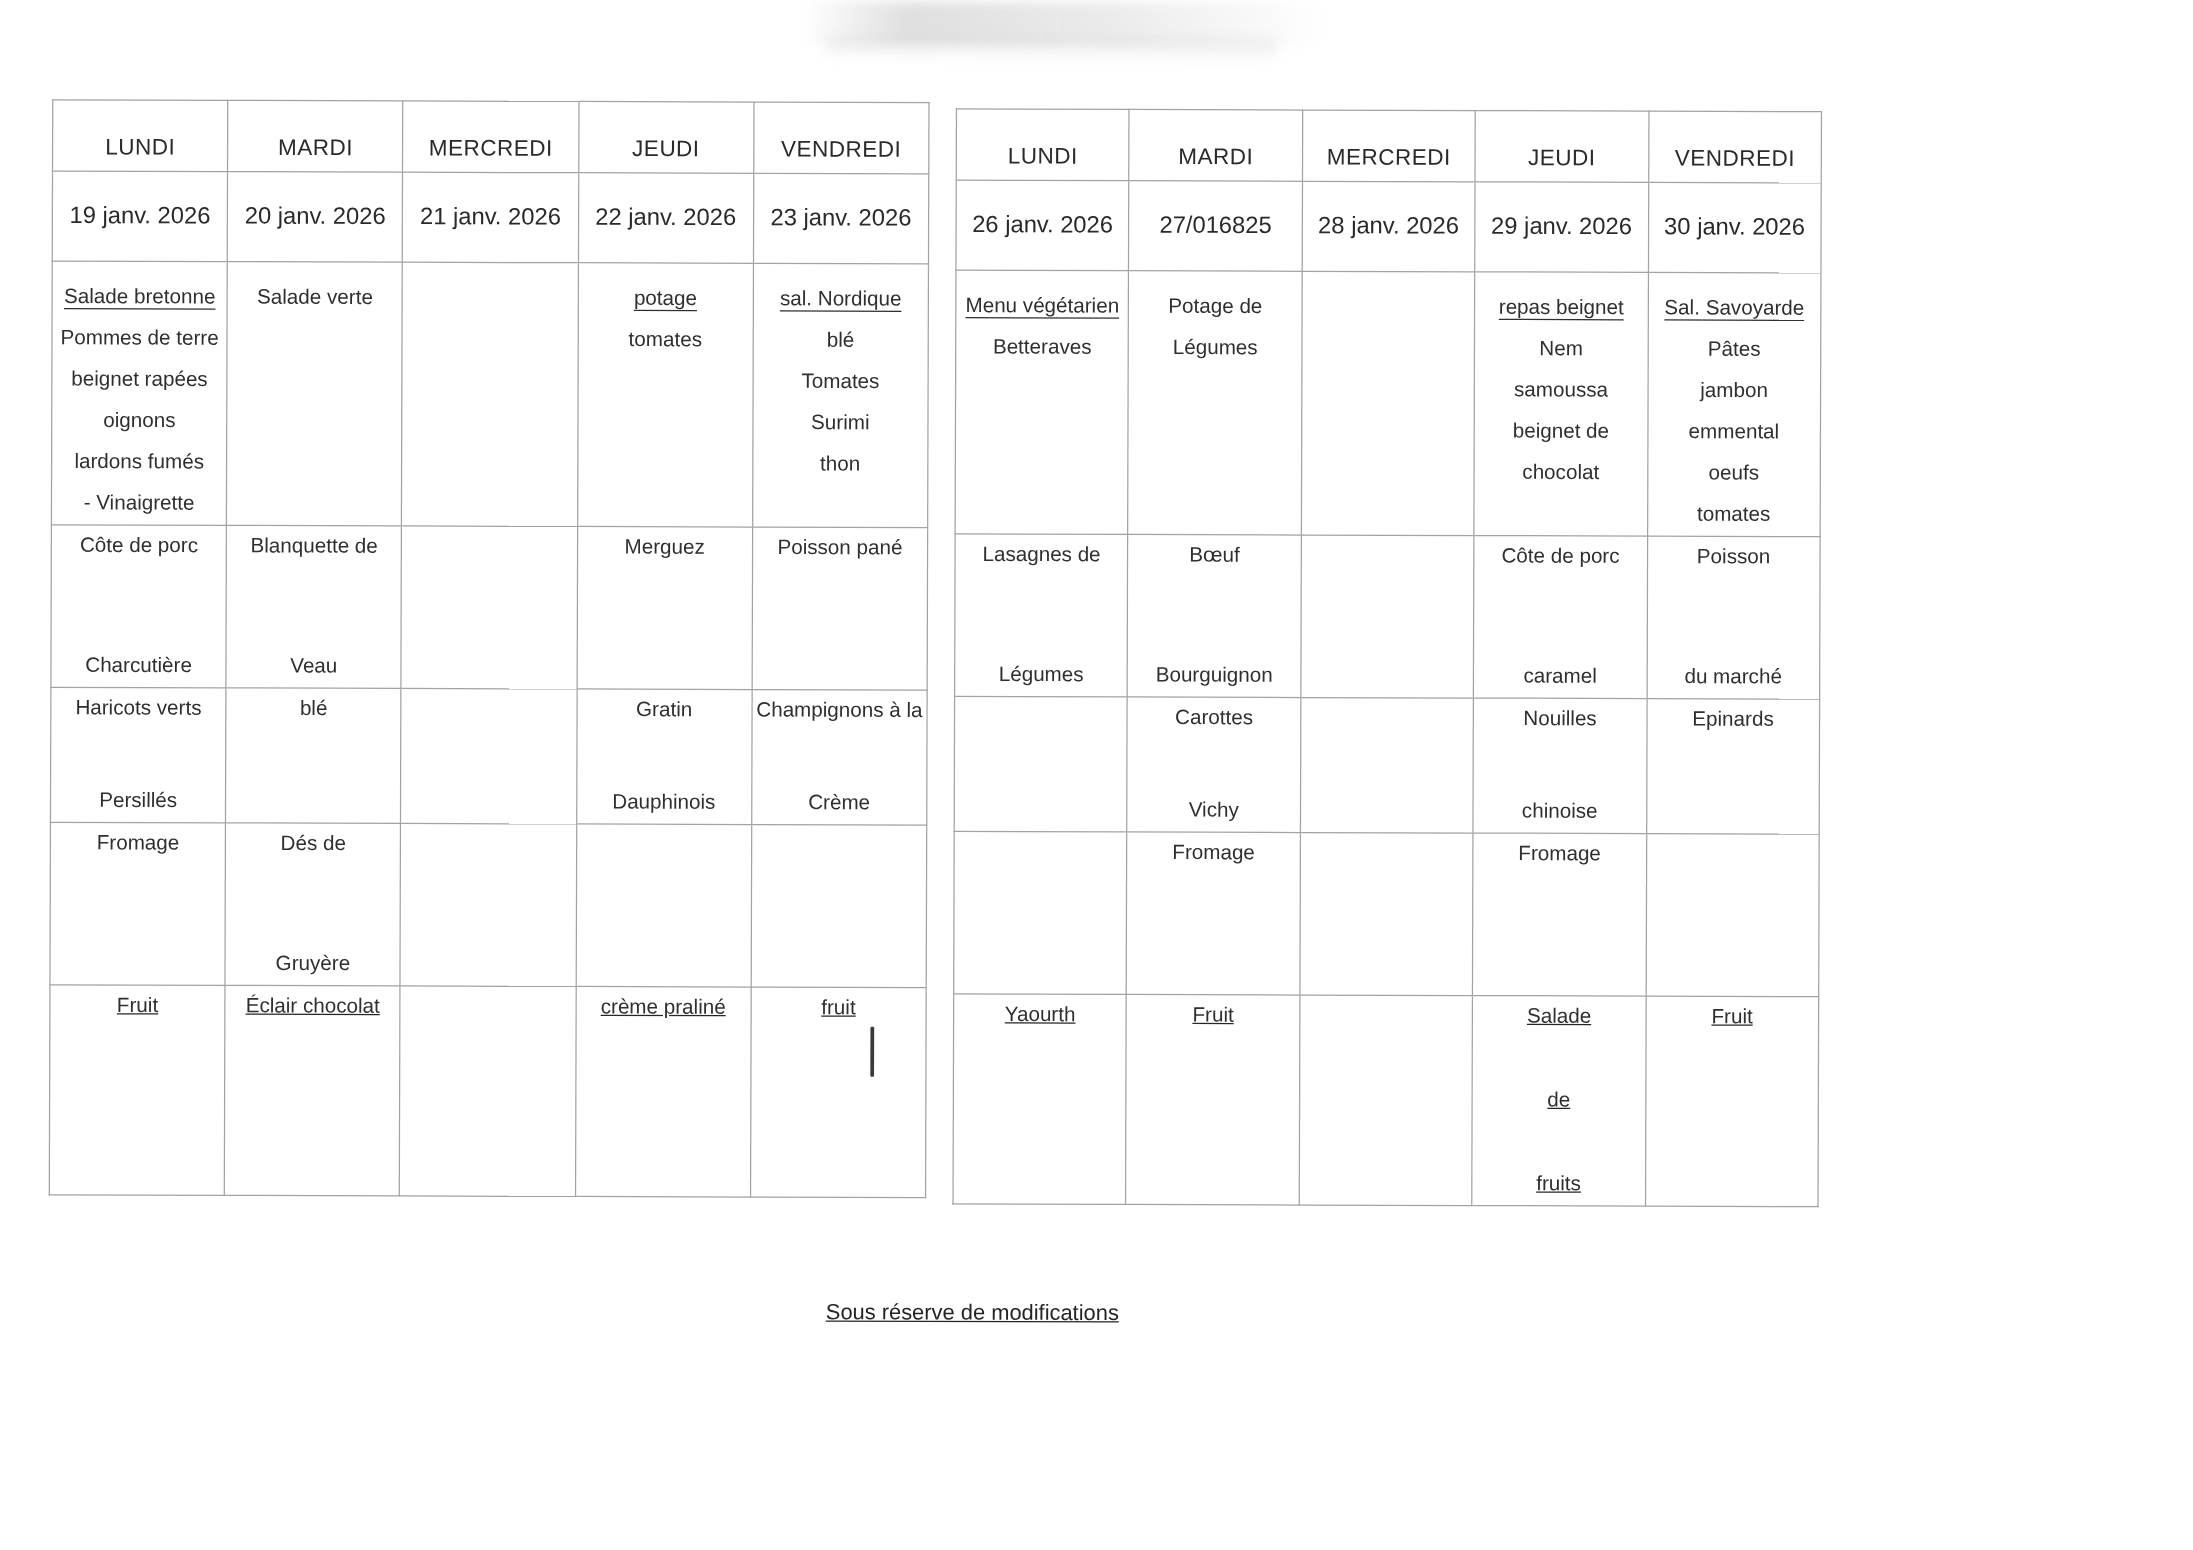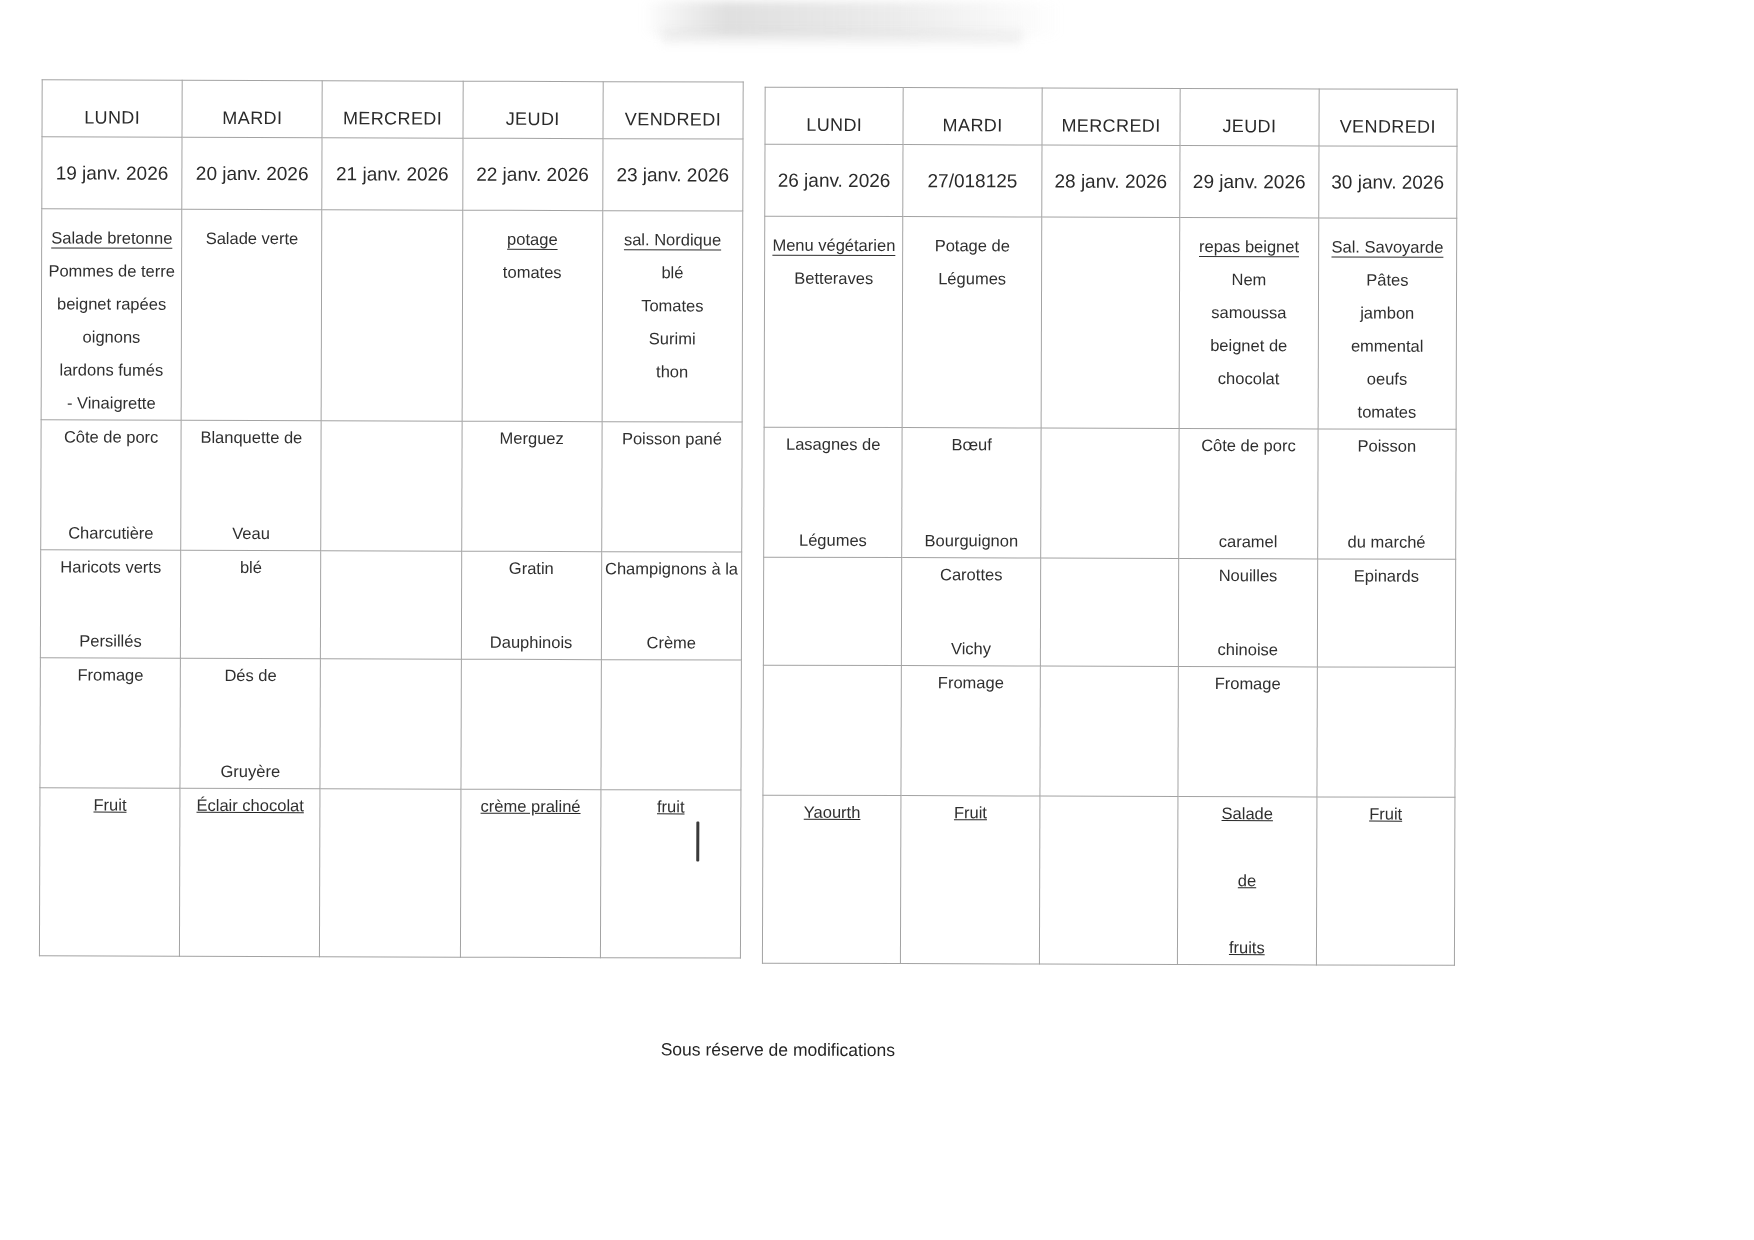--- a/index.html
+++ b/index.html
@@ -83,20 +83,21 @@
   .row-entree .cell-inner { justify-content: flex-start; padding-top: 12px; }
   .cell-title {
     text-decoration: underline;
     text-underline-offset: 4px;
   }
   .footer-note {
     position: absolute;
     left: 662px; top: 1040px;
     font-size: 17.5px;
     color: #242424;
+    text-decoration: underline;
   }
   
   .artifact-line {
     position: absolute;
     left: 697px; top: 822px;
     width: 3px; height: 40px;
     background: #3a3a3a;
     border-radius: 1px;
   }
 </style>
@@ -268,21 +269,21 @@
         <thead data-name="menu-table-head">
           <tr class="day-row" data-name="day-header-row">
             <th class="day-cell" data-name="day-header-lundi">LUNDI</th>
             <th class="day-cell" data-name="day-header-mardi">MARDI</th>
             <th class="day-cell" data-name="day-header-mercredi">MERCREDI</th>
             <th class="day-cell" data-name="day-header-jeudi">JEUDI</th>
             <th class="day-cell" data-name="day-header-vendredi">VENDREDI</th>
           </tr>
           <tr class="date-row" data-name="date-header-row">
             <th class="date-cell" data-name="date-header-lundi">26 janv. 2026</th>
-            <th class="date-cell" data-name="date-header-mardi">27/018125</th>
+            <th class="date-cell" data-name="date-header-mardi">27/016825</th>
             <th class="date-cell" data-name="date-header-mercredi">28 janv. 2026</th>
             <th class="date-cell" data-name="date-header-jeudi">29 janv. 2026</th>
             <th class="date-cell" data-name="date-header-vendredi">30 janv. 2026</th>
           </tr>
         </thead>
         <tbody data-name="menu-table-body">
           <tr class="course-row row-entree" data-name="row-entree">
             <td class="menu-cell" data-name="menu-cell-entree-lundi">
               <div class="cell-inner" data-name="menu-cell-content">
                 <div class="cell-title" data-name="menu-item-title">Menu végétarien</div>

